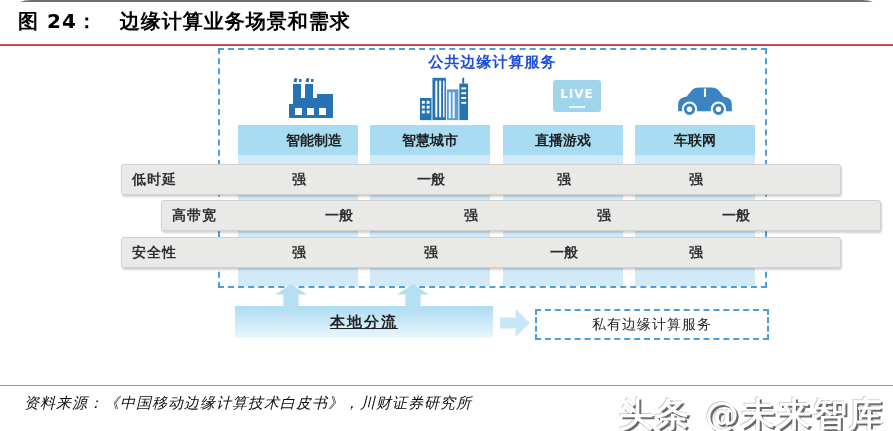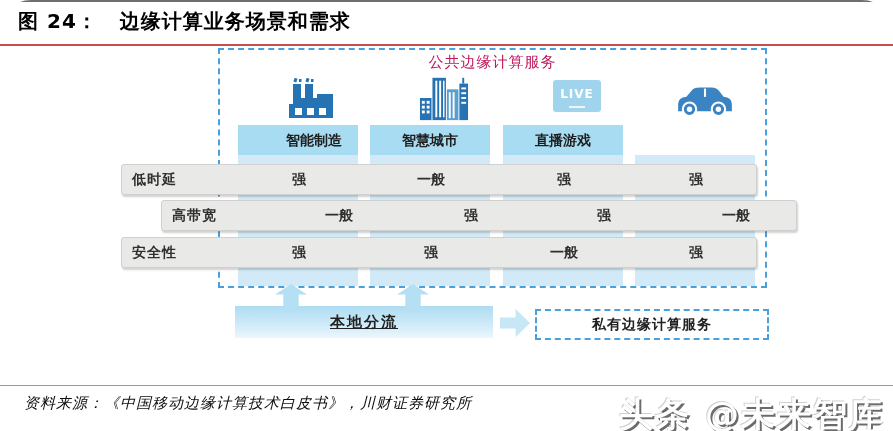--- a/index.html
+++ b/index.html
@@ -7,38 +7,38 @@
   .page { position:relative; width:893px; height:431px; background:#fff; overflow:hidden;border-radius:31px; }
 
   .top-line { position:absolute; left:0; top:0; width:893px; height:2px; background:#6e6e6e; }
   .fig-title { position:absolute; left:18px; top:8px; font-size:20px; font-weight:bold; color:#000; letter-spacing:1px; }
   .fig-title .gap { display:inline-block; width:22px; }
   .red-line { position:absolute; left:0; top:44px; width:893px; height:2px; background:#cc4b4b; }
 
   .dashed-box { position:absolute; left:218px; top:48px; width:549px; height:240px;
     border:2px dashed #4aa0dc; z-index:2; }
   .public-title { position:absolute; left:218px; top:53px; width:549px; text-align:center;
-    font-size:15px; font-weight:normal; color:#be185d; letter-spacing:1px; z-index:3; }
+    font-size:15px; font-weight:bold; color:#1d4ed8; letter-spacing:1px; z-index:3; }
 
   .col-strip { position:absolute; top:155px; height:131px; width:120px; background:#d2eaf8; z-index:1; }
   .col-header { position:absolute; top:125px; height:30px; width:120px; background:#a8dcf2;
     text-align:center; line-height:30px; font-size:14px; font-weight:bold; color:#1e1e1e; z-index:3; }
   .c1 { left:238px;padding-left:32px; } .c2 { left:370px; } .c3 { left:503px; } .c4 { left:635px; }
 
   .icon-wrap { position:absolute; z-index:3;padding-left:14px; }
   .icon-factory { left:272px; top:78px; }
   .icon-city   { left:405px; top:74px; }
   .icon-live   { left:539px; top:80px; width:48px; height:38px; }
   .icon-car    { left:660px; top:84px; }
 
   .live-screen { width:48px; height:32px; background:#9fd4ec; border-radius:3px; position:relative;
     text-align:center; color:#fff; font-weight:bold; font-size:12px; letter-spacing:1px; line-height:28px; }
   .live-screen::after { content:""; position:absolute; left:16px; bottom:4px; width:16px; height:2px; background:#e9f6fc; }
 
-  .req-row { position:absolute; left:121px; width:636px; height:31px; background:#e9e9e7;
+  .req-row { position:absolute; left:121px; width:720px; height:31px; background:#e9e9e7;
     border:1px solid #d0d0ce; border-radius:3px; box-shadow:1px 2px 2px rgba(0,0,0,0.18);
     z-index:4; font-size:14px; color:#2f2f2f; }
   .r1 { top:164px; } .r2 { top:200px;margin-left:40px; } .r3 { top:237px; }
   .req-label { position:absolute; left:10px; top:0; line-height:29px; font-weight:bold; letter-spacing:1px; }
   .req-val { position:absolute; top:0; width:120px; text-align:center; line-height:29px; font-weight:bold; }
   .v1 { left:117px; } .v2 { left:249px; } .v3 { left:382px; } .v4 { left:514px; }
 
   .up-arrow { position:absolute; width:32px; height:25px; background:#b5dff3; z-index:5;
     clip-path:polygon(50% 0,100% 42%,74% 42%,74% 100%,26% 100%,26% 42%,0 42%);
     filter:drop-shadow(2px 2px 1px rgba(110,110,110,0.55)); }
@@ -47,21 +47,21 @@
   .local-box { position:absolute; left:235px; top:306px; width:258px; height:32px;
     background:linear-gradient(180deg,#aedcf2 0%,#cdeaf8 55%,#eaf7fd 100%);
     text-align:center; line-height:32px; font-size:15px; font-weight:bold; color:#222; letter-spacing:2px; z-index:4;text-decoration:underline; }
 
   .right-arrow { position:absolute; left:500px; top:309px; width:30px; height:28px; background:#c7e7f7; z-index:4;
     clip-path:polygon(0 30%,52% 30%,52% 0,100% 50%,52% 100%,52% 70%,0 70%);
     filter:drop-shadow(2px 2px 1px rgba(110,110,110,0.5)); }
 
   .private-box { position:absolute; left:535px; top:309px; width:234px; height:31px;
     border:2px dashed #4aa0dc; background:#fff; text-align:center; line-height:27px;
-    font-size:14px; font-weight:bold; color:#222; letter-spacing:1px; z-index:4; }
+    font-size:14px; font-weight:normal; color:#222; letter-spacing:1px; z-index:4; }
 
   .caption { position:absolute; left:218px; top:357px; width:549px; text-align:center;
     font-size:13px; font-weight:600; color:#3f3f3f; letter-spacing:1px; }
 
   .footer-line { position:absolute; left:0; top:385px; width:893px; height:1px; background:#9a9a9a; }
   .source { position:absolute; left:24px; top:394px; font-family:"DejaVu Serif","Liberation Serif",serif;
     font-style:italic; font-size:15px; color:#0d0d0d; letter-spacing:1px; }
   .watermark { position:absolute; right:8px; top:392px; font-size:34px; font-weight:bold; color:#fff;
     letter-spacing:2px; text-shadow:2px 2px 0 rgba(70,70,70,0.8), -1px -1px 0 rgba(170,170,170,0.55); }
 </style>
@@ -145,20 +145,21 @@
       <circle cx="15" cy="24" r="6.5" fill="#3a84c4" stroke="#ffffff" stroke-width="2"></circle>
       <circle cx="15" cy="24" r="2.6" fill="#ffffff"></circle>
       <circle cx="43" cy="24" r="6.5" fill="#3a84c4" stroke="#ffffff" stroke-width="2"></circle>
       <circle cx="43" cy="24" r="2.6" fill="#ffffff"></circle>
     </svg>
   </div>
 
   <div class="col-header c1">智能制造</div>
   <div class="col-header c2">智慧城市</div>
   <div class="col-header c3">直播游戏</div>
+  <div class="col-header c4">车联网</div>
 
   <div class="req-row r1">
     <span class="req-label">低时延</span>
     <span class="req-val v1">强</span>
     <span class="req-val v2">一般</span>
     <span class="req-val v3">强</span>
     <span class="req-val v4">强</span>
   </div>
   <div class="req-row r2">
     <span class="req-label">高带宽</span>

